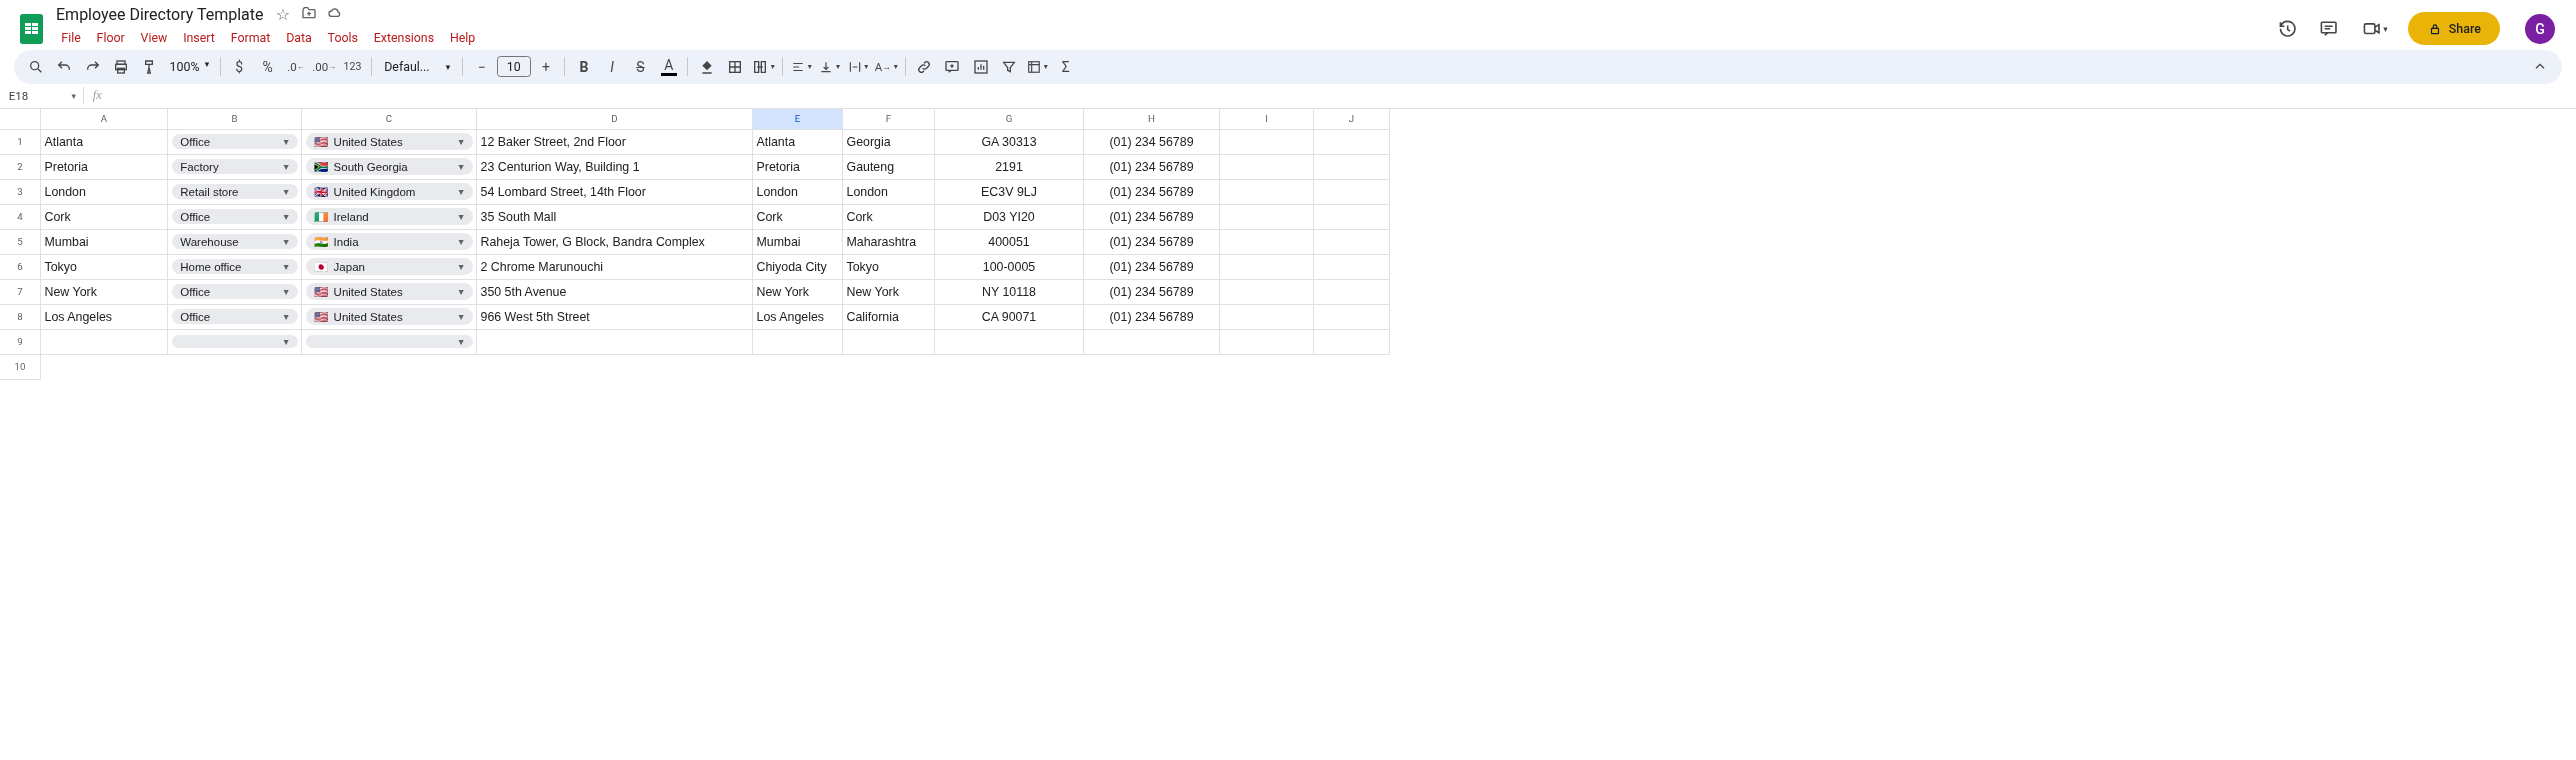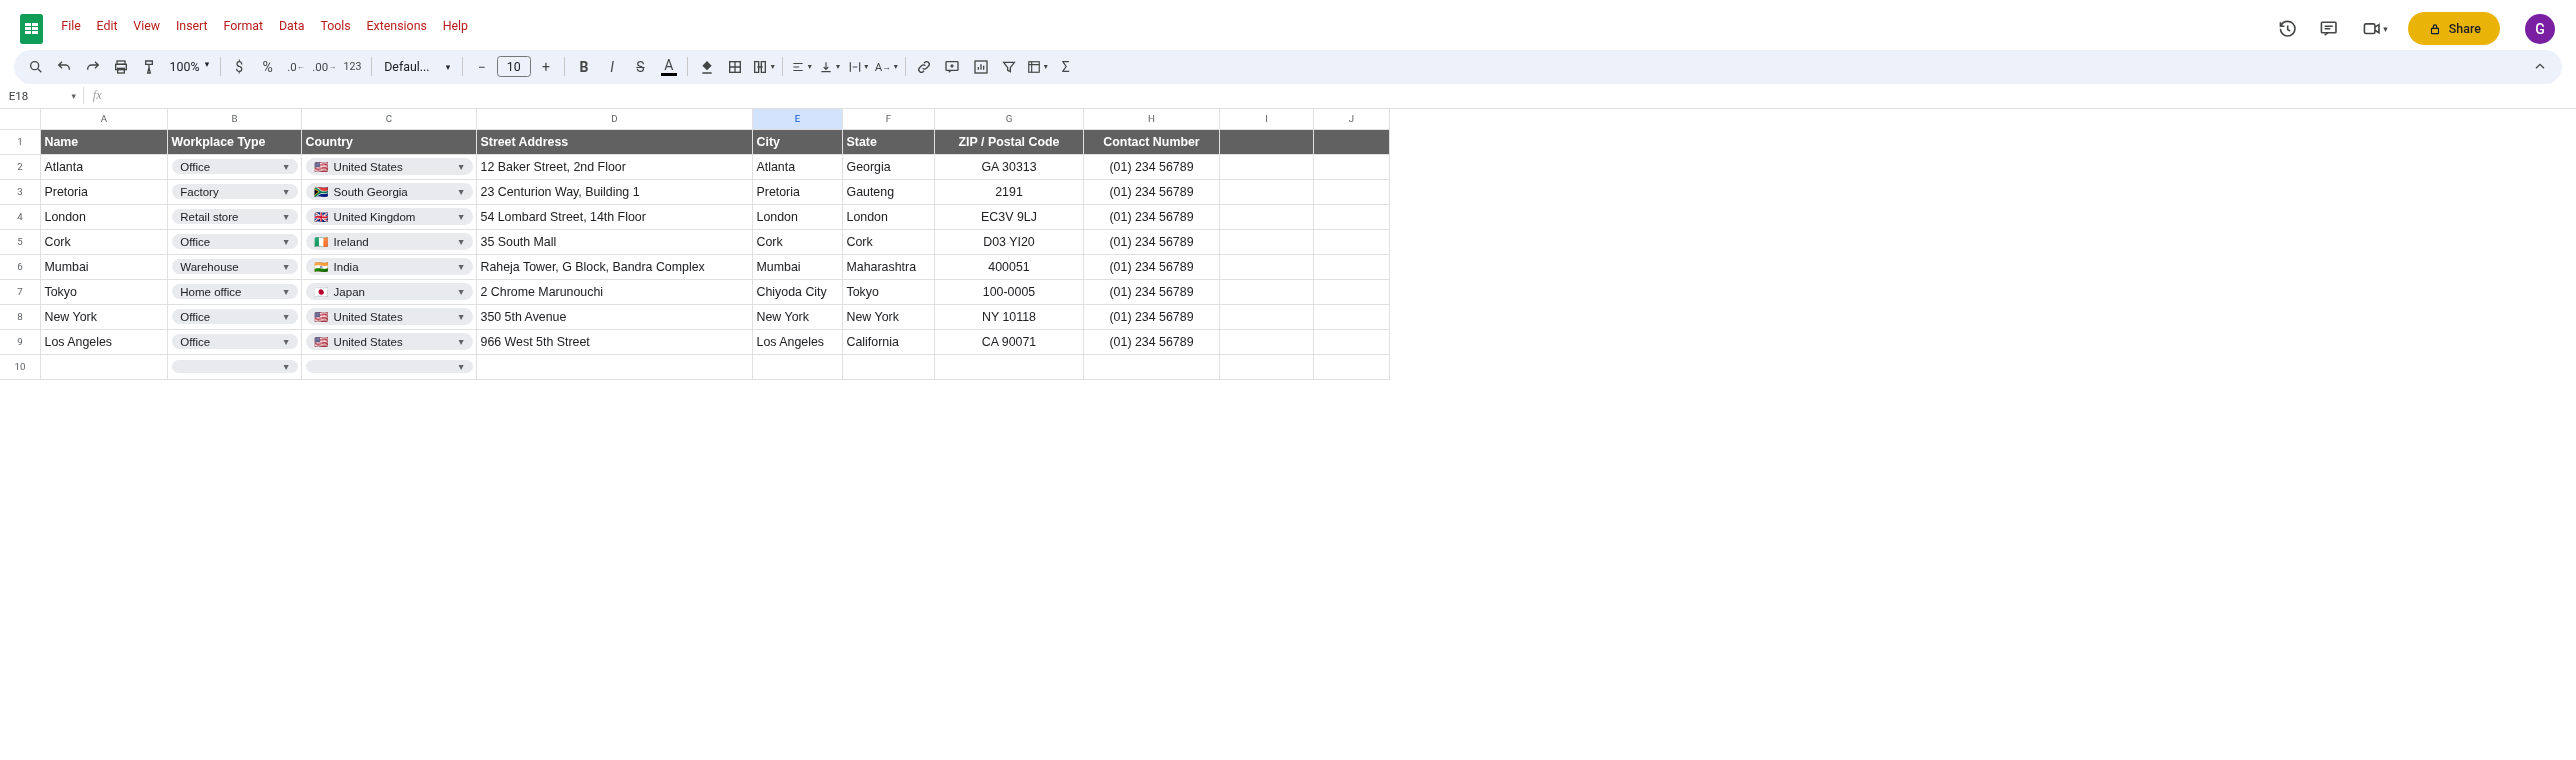--- a/index.html
+++ b/index.html
@@ -77,23 +77,40 @@
           <div></div>
           <div></div>
           <div></div>
           <div></div>
           <div></div>
           <div></div>
         </div>
       </div>
   </div>
   <div>
+    <div style="display:flex;align-items:center;">
+      <div class="doc-title">Employee Directory Template</div>
+      <div class="title-icons">
+        <span>☆</span>
+        <span>
+            <svg width="16" height="16" viewBox="0 0 24 24" fill="none" stroke="#5f6368" stroke-width="2">
+              <path d="M3 7l2-3h5l2 3h8a1 1 0 011 1v10a1 1 0 01-1 1H3V7z"></path>
+              <path d="M12 10v6M9 13h6"></path>
+            </svg>
+          </span>
+        <span>
+            <svg width="16" height="16" viewBox="0 0 24 24" fill="none" stroke="#5f6368" stroke-width="2">
+              <path d="M7 17a4 4 0 010-8 5 5 0 019.6 1.5A3.5 3.5 0 0117 17H7z"></path>
+            </svg>
+          </span>
+      </div>
+    </div>
     <div class="menubar" style="padding-left:5.3px;">
       <span>File</span>
-      <span>Edit</span>
+      <span>Floor</span>
       <span>View</span>
       <span>Insert</span>
       <span>Format</span>
       <span>Data</span>
       <span>Tools</span>
       <span>Extensions</span>
       <span>Help</span>
     </div>
   </div>
   <div class="spacer"></div>
@@ -302,32 +319,20 @@
         <div class="colhdr cC">C</div>
         <div class="colhdr cD">D</div>
         <div class="colhdr cE active">E</div>
         <div class="colhdr cF">F</div>
         <div class="colhdr cG">G</div>
         <div class="colhdr cH">H</div>
         <div class="colhdr cI">I</div>
         <div class="colhdr cJ">J</div>
       </div>
     <div id="rows-container">
-        <div class="datarow hdr-row">
-          <div class="cell cA">Name</div>
-          <div class="cell cB">Workplace Type</div>
-          <div class="cell cC">Country</div>
-          <div class="cell cD">Street Address</div>
-          <div class="cell cE">City</div>
-          <div class="cell cF">State</div>
-          <div class="cell cG center">ZIP / Postal Code</div>
-          <div class="cell cH center">Contact Number</div>
-          <div class="cell cI"></div>
-          <div class="cell cJ"></div>
-        </div>
         <div class="datarow">
           <div class="cell cA">Atlanta</div>
           <div class="cell cB">
             <div class="chip">
               <span class="cc">
                 <span>Office</span>
               </span>
               <span class="chev">▼</span>
             </div>
           </div>

